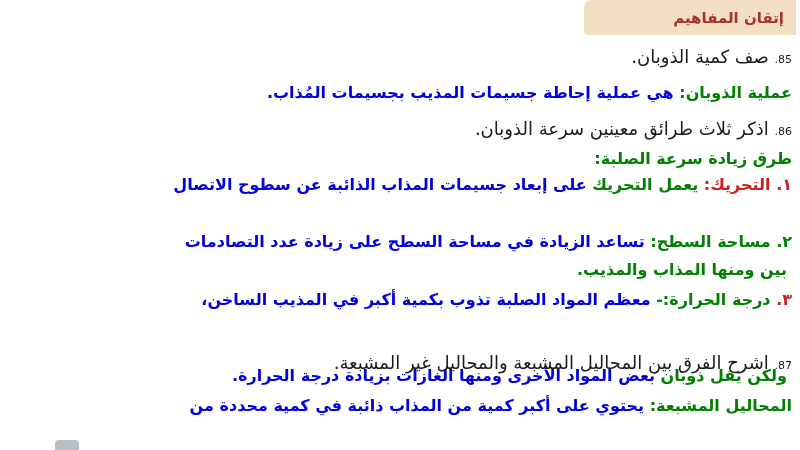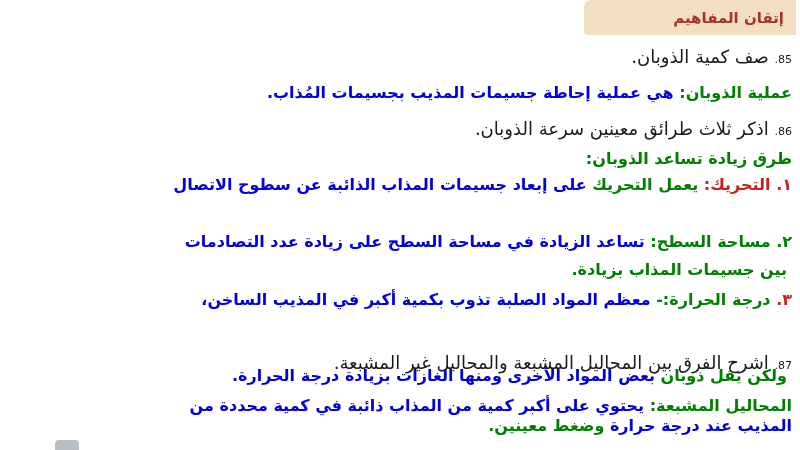--- a/index.html
+++ b/index.html
@@ -67,32 +67,31 @@
   <div class="line q l-q85">
     <span class="qnum">85.</span><span> صف كمية الذوبان.</span>
   </div>
 
   <div class="line l-a85"><span class="c-green">عملية الذوبان: </span><span class="c-blue">هي عملية إحاطة جسيمات المذيب بجسيمات المُذاب.</span></div>
 
   <div class="line q l-q86">
     <span class="qnum">86.</span><span> اذكر ثلاث طرائق معينين سرعة الذوبان.</span>
   </div>
 
-  <div class="line l-h86"><span class="c-green">طرق زيادة تساعد الذوبان:</span></div>
+  <div class="line l-h86"><span class="c-green">طرق زيادة سرعة الصلبة:</span></div>
 
   <div class="line l-i1a"><span class="c-red">١. التحريك: </span><span class="c-green">يعمل التحريك </span><span class="c-blue">على إبعاد جسيمات المذاب الذائبة عن سطوح الاتصال</span></div>
 
   <div class="line l-i2a"><span class="c-green">٢. مساحة السطح: </span><span class="c-blue">تساعد الزيادة في مساحة السطح على زيادة عدد التصادمات</span></div>
-  <div class="line l-i2b"><span class="c-green">بين جسيمات المذاب بزيادة.</span></div>
+  <div class="line l-i2b"><span class="c-green">بين ومنها المذاب والمذيب.</span></div>
 
   <div class="line l-i3a"><span class="c-red">٣. </span><span class="c-green">درجة الحرارة:- </span><span class="c-blue">معظم المواد الصلبة تذوب بكمية أكبر في المذيب الساخن،</span></div>
   <div class="line l-i3b"><span class="c-green">ولكن يقل ذوبان </span><span class="c-blue">بعض المواد الأخرى ومنها الغازات بزيادة درجة الحرارة.</span></div>
 
   <div class="line q l-q87">
     <span class="qnum">87.</span><span> اشرح الفرق بين المحاليل المشبعة والمحاليل غير المشبعة.</span>
   </div>
 
   <div class="line l-a87a"><span class="c-green">المحاليل المشبعة: </span><span class="c-blue">يحتوي على أكبر كمية من المذاب ذائبة في كمية محددة من</span></div>
-  <div class="line l-a87b"><span class="c-blue">المذيب عند درجة حرارة </span><span class="c-green">وضغط معينين.</span></div>
 
   <div class="window-fragment"></div>
 
 </div>
 
 </body></html>

